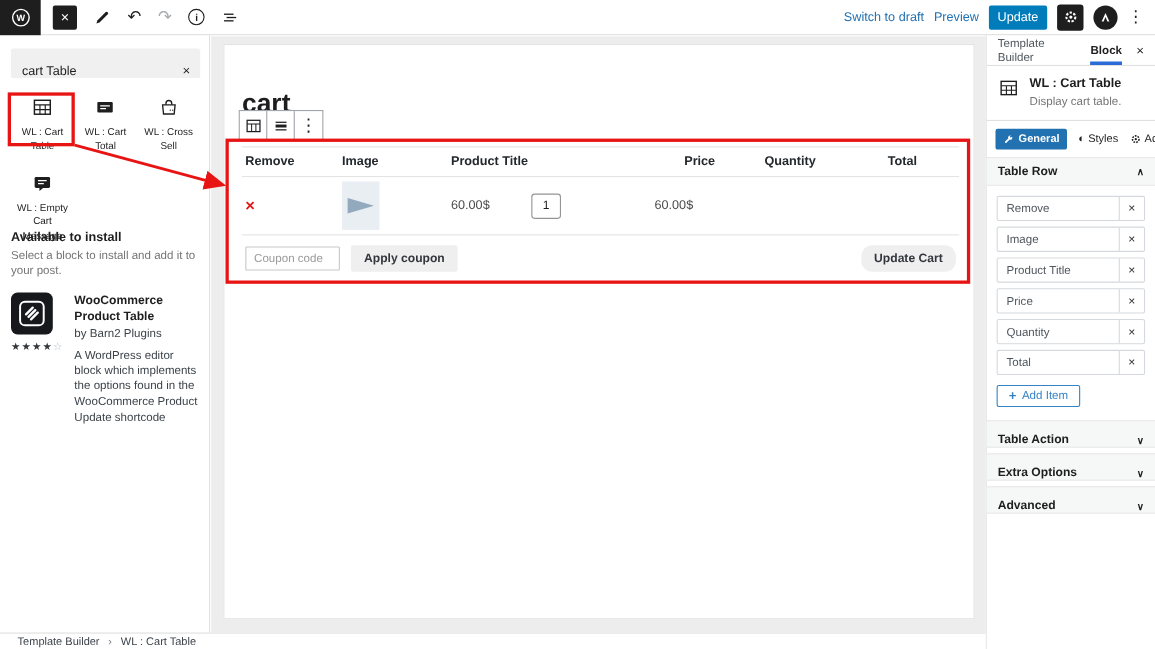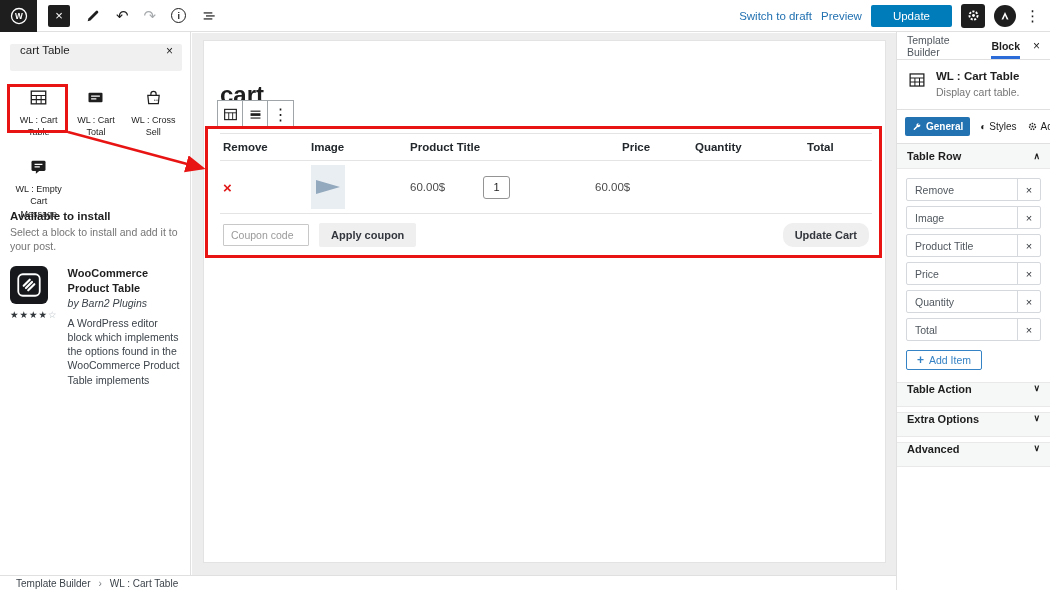--- a/index.html
+++ b/index.html
@@ -17,47 +17,47 @@
   .inserter-btn { width:22px; height:22px; margin-left:11px; background:#1e1e1e; border-radius:2px;
     color:#fff; font-size:13px; display:flex; align-items:center; justify-content:center; cursor:pointer; }
   .tb-icons { display:flex; align-items:center; gap:15px; margin-left:15px; }
   .tb-ico { font-size:15px; color:#1e1e1e; line-height:1; cursor:pointer; }
   .tb-ico.disabled { color:#a7aaad; }
   .info-circ { width:15px; height:15px; border:1.4px solid #1e1e1e; border-radius:50%;
     font-size:9px; font-weight:bold; display:flex; align-items:center; justify-content:center; cursor:pointer; }
   .tb-right { margin-left:auto; display:flex; align-items:center; gap:9px; padding-right:10px; }
   .tb-link { color:#2271b1; font-size:11.5px; text-decoration:none; cursor:pointer; }
   .update-btn { background:#007cba; border:none; color:#fff; font-size:11.5px; font-family:inherit;
-    padding:5px 22px; border-radius:2px; cursor:pointer; }
+    padding:5px 8px; border-radius:2px; cursor:pointer; }
   .gear-badge { width:24px; height:24px; background:#1e1e1e; border-radius:3px; display:flex; align-items:center; justify-content:center; cursor:pointer; }
   .a-badge { width:22px; height:22px; background:#1e1e1e; border-radius:50%; display:flex; align-items:center; justify-content:center; cursor:pointer; }
 
   
   .left { position:absolute; left:0; top:32px; width:191px; bottom:15px; background:#fff;
     border-right:1px solid #e0e0e0; z-index:2; }
   .search-box { position:absolute; left:10px; top:12px; width:172px; height:27px; background:#f0f0f0;
-    border-radius:2px; display:flex; align-items:flex-start; }
+    border-radius:2px; display:flex; align-items:flex-end; }
   .search-input { flex:1; min-width:0; background:transparent; border:0; outline:none;
     font:11.5px "Liberation Sans",sans-serif; color:#1e1e1e; padding-left:10px; }
   .search-clear { padding:0 9px; font-size:12px; color:#1e1e1e; cursor:pointer; }
   .blocks-grid { position:absolute; left:10px; top:47px; width:172px; display:grid;
     grid-template-columns:repeat(3,1fr); row-gap:6px; }
   .block-item { display:flex; flex-direction:column; align-items:center; gap:6px; padding:8px 1px 4px; cursor:pointer; }
   .block-label { font-size:9px; color:#1e1e1e; text-align:center; line-height:1.35; }
   .blk-ico { width:21px; height:21px; color:#1e1e1e; }
   .available { position:absolute; left:10px; top:178px; width:173px; }
   .avail-title { font-size:11.5px; font-weight:bold; color:#1e1e1e; }
   .avail-sub { font-size:10.5px; color:#757575; margin-top:4px; line-height:1.3; }
   .plugin-card { display:flex; gap:10px; margin-top:13px; }
   .plugin-icon { width:38px; height:38px; background:#16181c; border-radius:6px; display:flex; align-items:center; justify-content:center; cursor:pointer; }
   .stars { font-size:9.5px; margin-top:5px; letter-spacing:1px; white-space:nowrap; }
   .star-filled { color:#32373c; } .star-empty { color:#b5bcc2; }
   .plugin-info { flex:1; }
   .plugin-name { font-size:11px; font-weight:bold; line-height:1.3; color:#1e1e1e; }
-  .plugin-author { font-size:10.5px; color:#3c434a; margin-top:2px;font-style:italic; }
+  .plugin-author { font-size:10.5px; color:#3c434a; margin-top:2px; }
   .plugin-desc { font-size:10.5px; color:#3c434a; margin-top:7px; line-height:1.35; }
 
   
   .main { position:absolute; left:192px; top:33px; width:704px; bottom:15px; background:#ededed; }
   .canvas { position:absolute; left:11px; top:7px; width:683px; height:523px; background:#fff;
     border:1px solid #e3e3e3; }
   .post-title { position:absolute; left:16px; top:40px; font-size:24px; color:#1e1e1e; cursor:text; }
   .block-toolbar { position:absolute; left:13px; top:59px; display:flex; height:28px; background:#fff;
     border:1px solid #a0a5aa; }
   .tb-cell { width:25px; display:flex; align-items:center; justify-content:center;
@@ -108,21 +108,21 @@
   .rs-items { padding:9px 9px 3px; }
   .rs-item { display:flex; align-items:stretch; height:23px; border:1px solid #d5d9dd; border-radius:2px;
     margin-bottom:5px; background:#fff; }
   .rs-item-label { flex:1; display:flex; align-items:center; padding-left:8px; font-size:10.5px; color:#50575e; }
   .rs-item-x { width:23px; border-left:1px solid #d5d9dd; display:flex; align-items:center; justify-content:center;
     font-size:11px; color:#33373d; cursor:pointer; }
   .add-item { display:inline-flex; align-items:center; gap:5px; margin:1px 0 12px 9px; background:#fff;
     border:1px solid #3582c4; color:#3582c4; border-radius:2px; padding:3px 10px; font-size:10.5px; cursor:pointer; }
   .add-plus { font-size:12px; font-weight:bold; line-height:1; }
   .rs-section { height:25px; background:#f6f7f7; border-top:1px solid #e9e9e9; border-bottom:1px solid #e9e9e9;
-    display:flex; align-items:flex-start; padding:0 10px; font-size:11px; font-weight:bold; color:#1e1e1e;
+    display:flex; align-items:flex-end; padding:0 10px; font-size:11px; font-weight:bold; color:#1e1e1e;
     margin-bottom:5px; cursor:pointer; }
 
   
   .footer { position:absolute; left:0; bottom:0; width:896px; height:15px; background:#fff;
     border-top:1px solid #e0e0e0; display:flex; align-items:center; gap:8px; padding-left:16px;
     font-size:10px; color:#3c434a; z-index:5; }
   .crumb { cursor:pointer; }
   .crumb-sep { color:#787c82; }
 
   
@@ -231,21 +231,21 @@
                 <rect x="13" y="17.8" width="12" height="2.4" rx="1.2"></rect>
                 <rect x="13" y="21.4" width="12" height="2.4" rx="1.2"></rect>
               </g>
             </svg>
           </div>
           <div class="stars"><span class="star-filled">★★★★</span><span class="star-empty">☆</span></div>
         </div>
         <div class="plugin-info">
           <div class="plugin-name">WooCommerce Product Table</div>
           <div class="plugin-author">by Barn2 Plugins</div>
-          <div class="plugin-desc">A WordPress editor block which implements the options found in the WooCommerce Product Table implements</div>
+          <div class="plugin-desc">A WordPress editor block which implements the options found in the WooCommerce Product Update shortcode</div>
         </div>
       </div>
     </div>
   </aside>
 
   <main class="main">
     <div class="canvas">
       <h1 class="post-title">cart</h1>
 
       <div class="block-toolbar">

